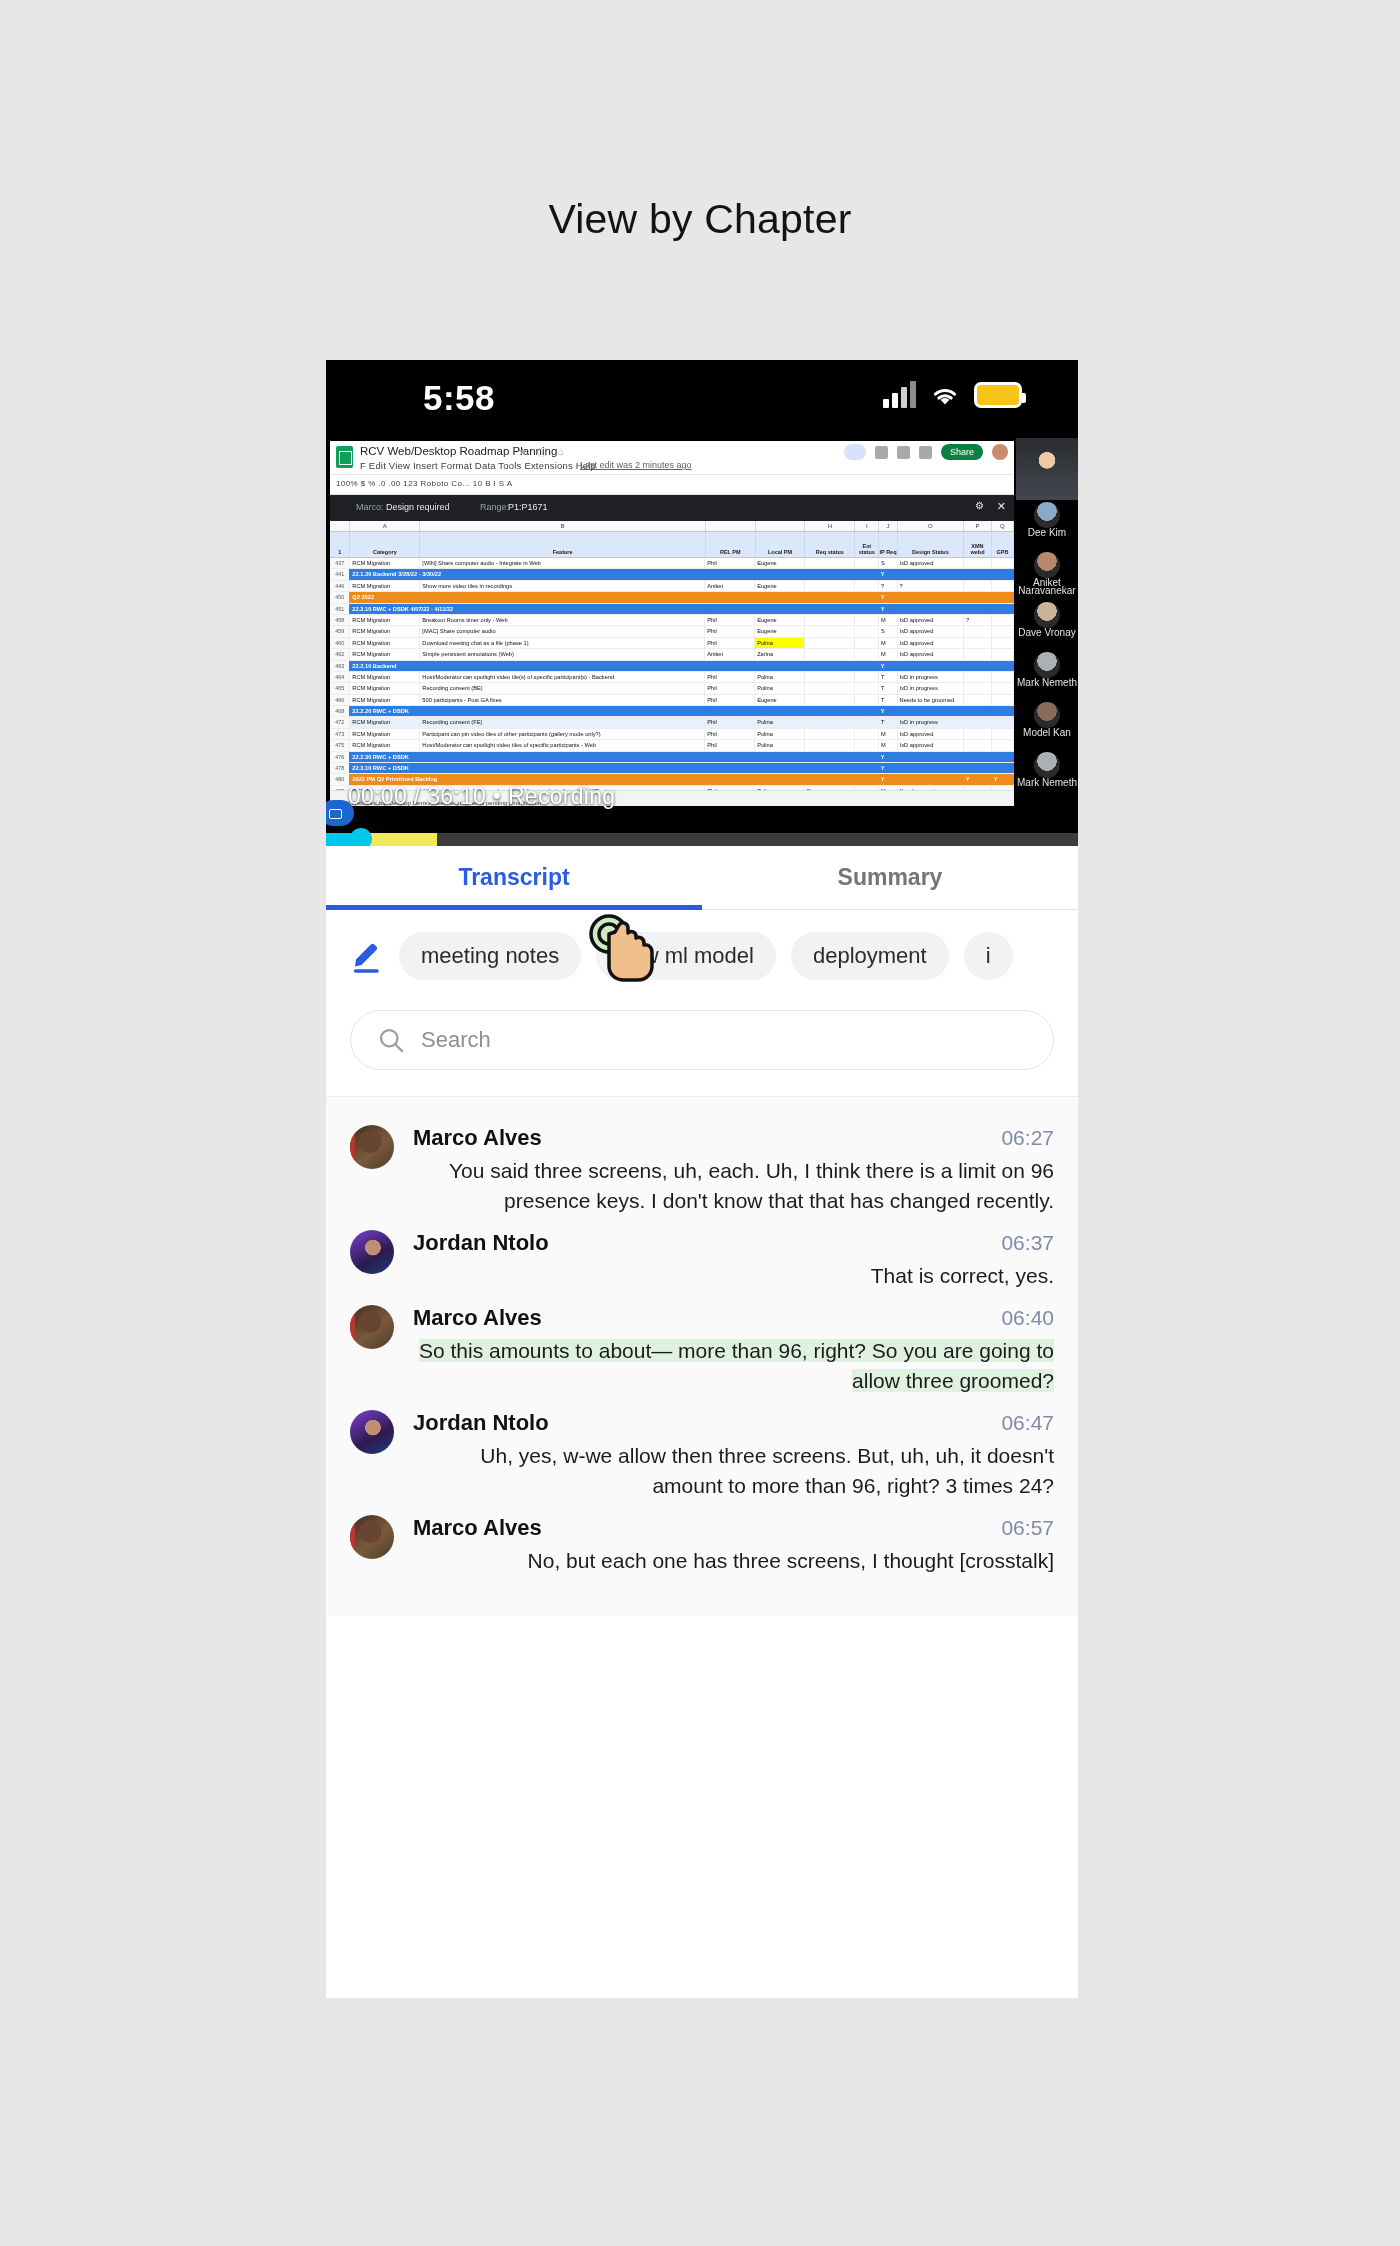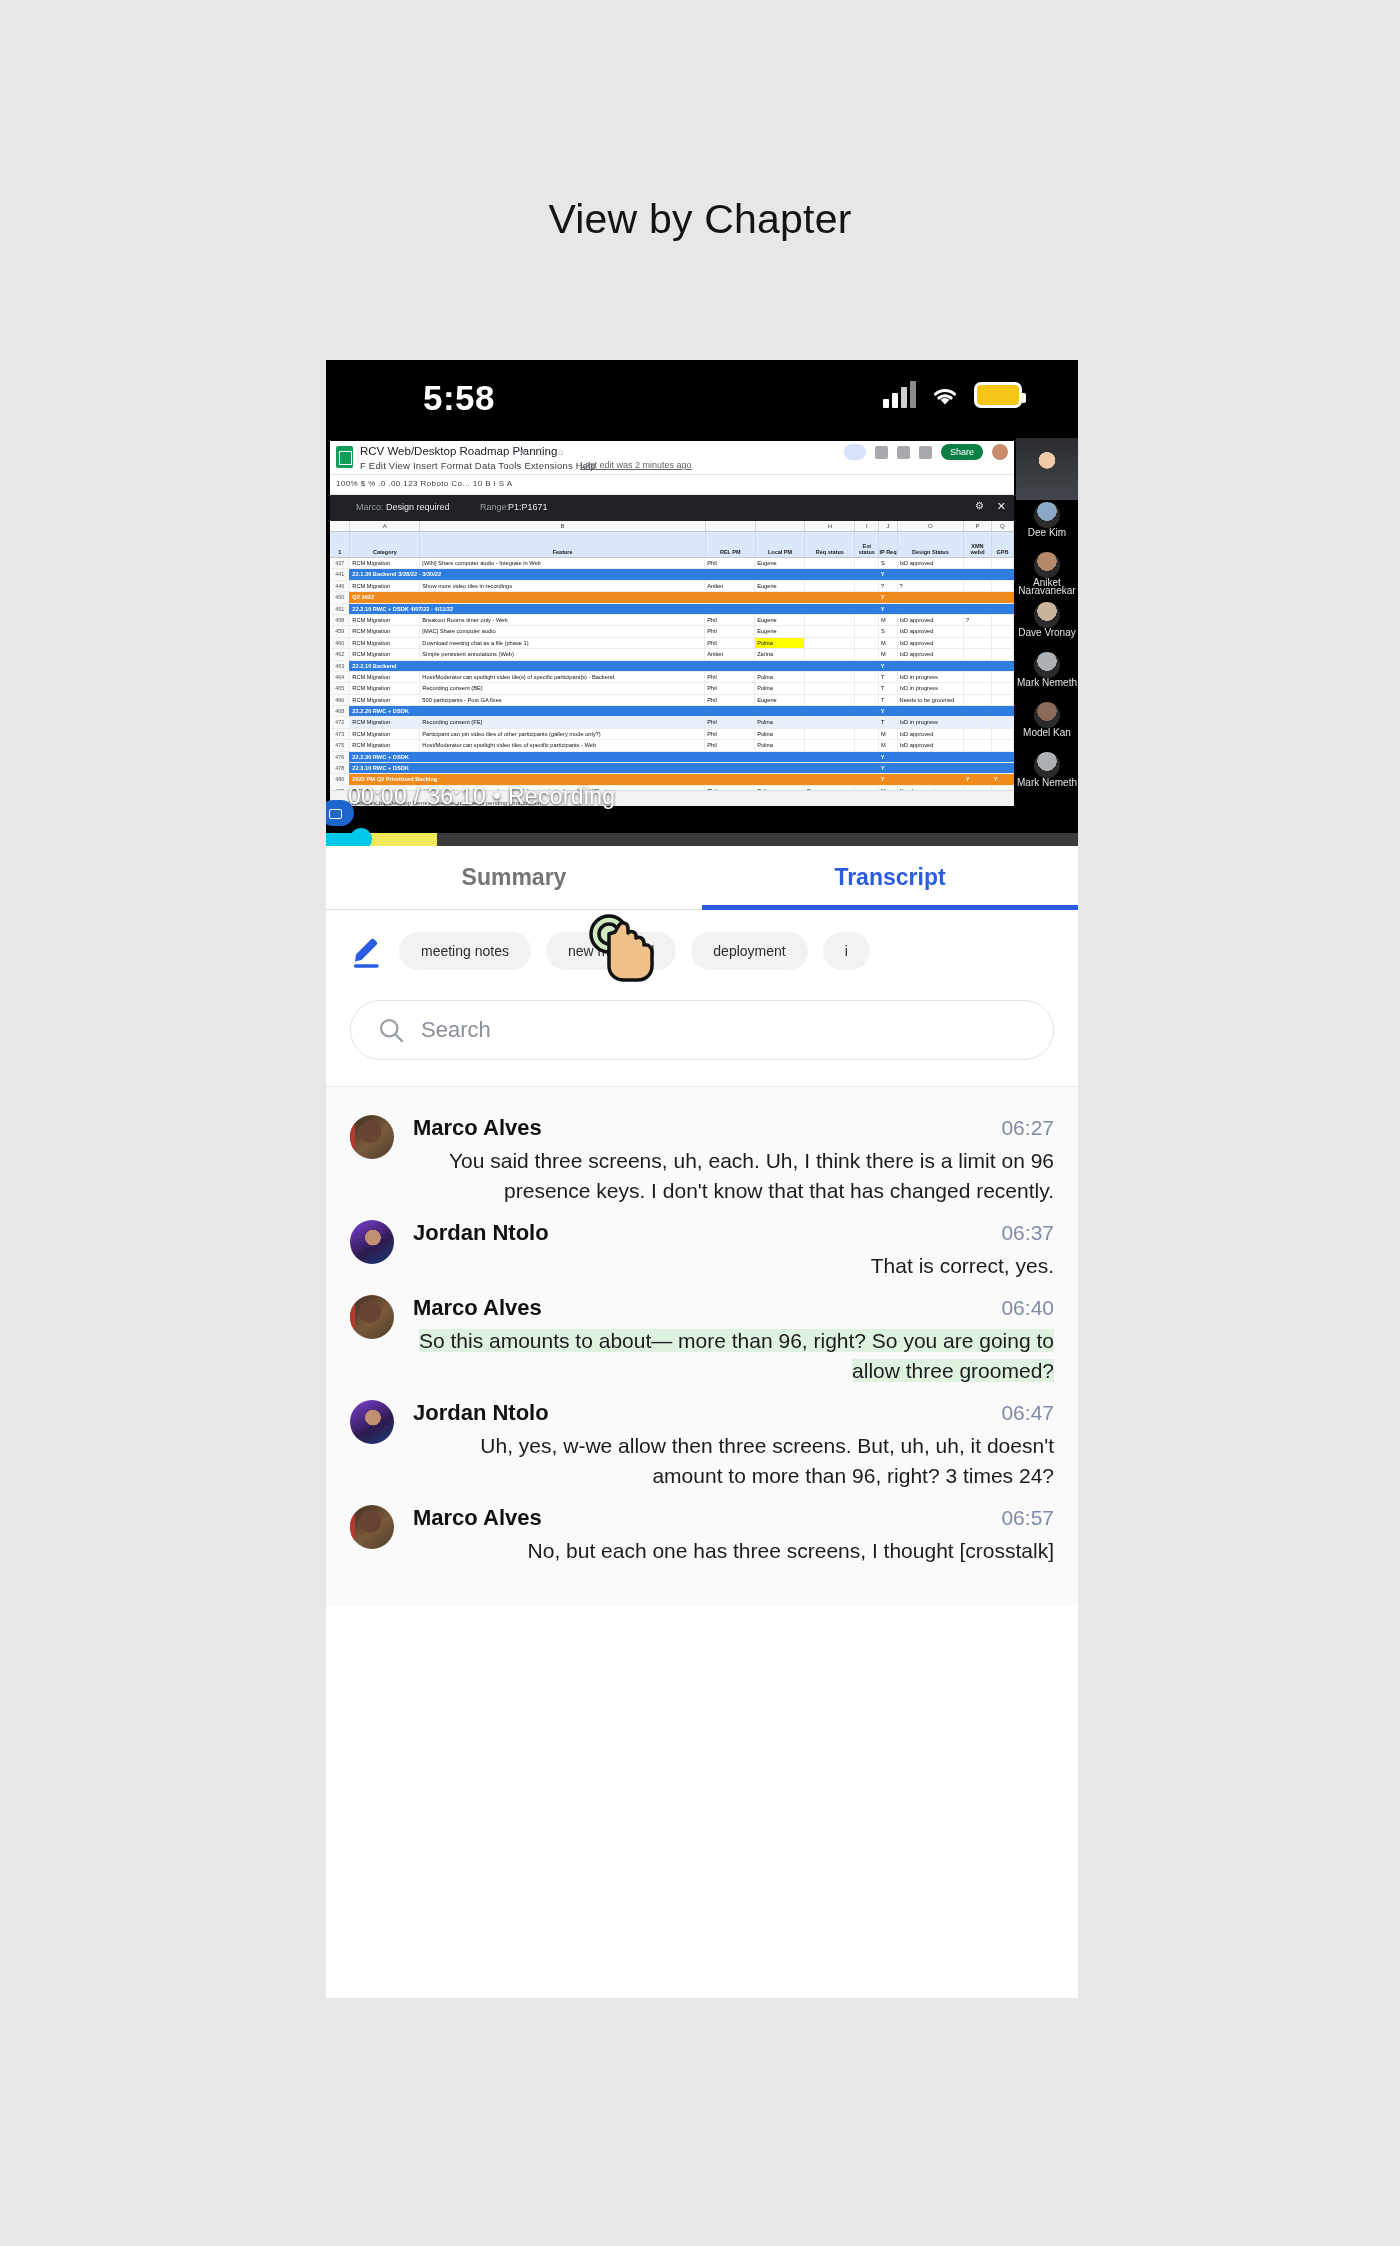--- a/index.html
+++ b/index.html
@@ -192,21 +192,21 @@
     content:""; position:absolute; left:0; bottom:-1px; width:100%; height:5px; background:#2a5ce0;
   }
 
   
   .chips {
     display:flex; align-items:center; gap:15px;
     padding:22px 0 18px 24px; background:#fff; overflow:hidden;
   }
   .pencil { width:34px; height:36px; flex:0 0 auto; }
   .chip {
-    background:#f1f2f4; color:#2b2b2b; font-size:14px;
+    background:#f1f2f4; color:#2b2b2b; font-size:22px;
     padding:11px 22px; border-radius:24px; white-space:nowrap;
   }
 
   
   .search-wrap { padding:12px 24px 26px; background:#fff; }
   .search {
     height:60px; border:1.6px solid #e3e4e8; border-radius:32px;
     display:flex; align-items:center; padding-left:26px; gap:16px;
   }
   .search-ico { width:28px; height:28px; flex:0 0 auto; }
@@ -613,25 +613,25 @@
     <div class="vid-time">00:00 / 36:10 • Recording</div>
     <div class="progress-wrap">
       <div class="progress-cyan"></div>
       <div class="progress-yellow"></div>
       <div class="progress-knob"></div>
     </div>
   </div>
 
 
   <div class="tabs">
+    <div class="tab active">
+        <span>Transcript</span>
+      </div>
     <div class="tab">
         <span>Summary</span>
-      </div>
-    <div class="tab active">
-        <span>Transcript</span>
       </div>
   </div>
 
   <div class="chips">
     <svg class="pencil" viewBox="0 0 24 26">
       <path d="M4 15.5 14.6 4.9a2 2 0 0 1 2.9 0l1.1 1.1a2 2 0 0 1 0 2.9L8 19.5l-4.6 1.1Z" fill="#2a5ce0"></path>
       <rect x="2.5" y="22.5" width="18" height="2.6" rx="1.3" fill="#2a5ce0"></rect>
     </svg>
     <div id="kw-chips" style="display:flex;gap:15px;">
         <div class="chip">meeting notes</div>

